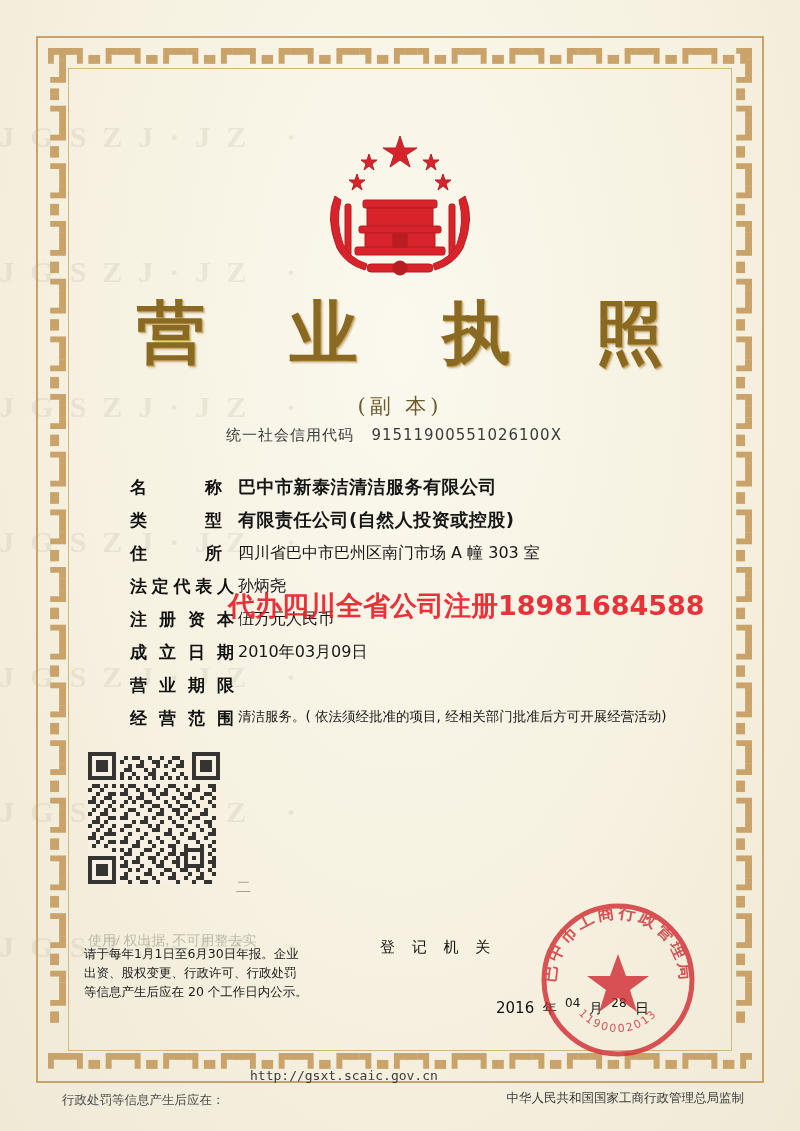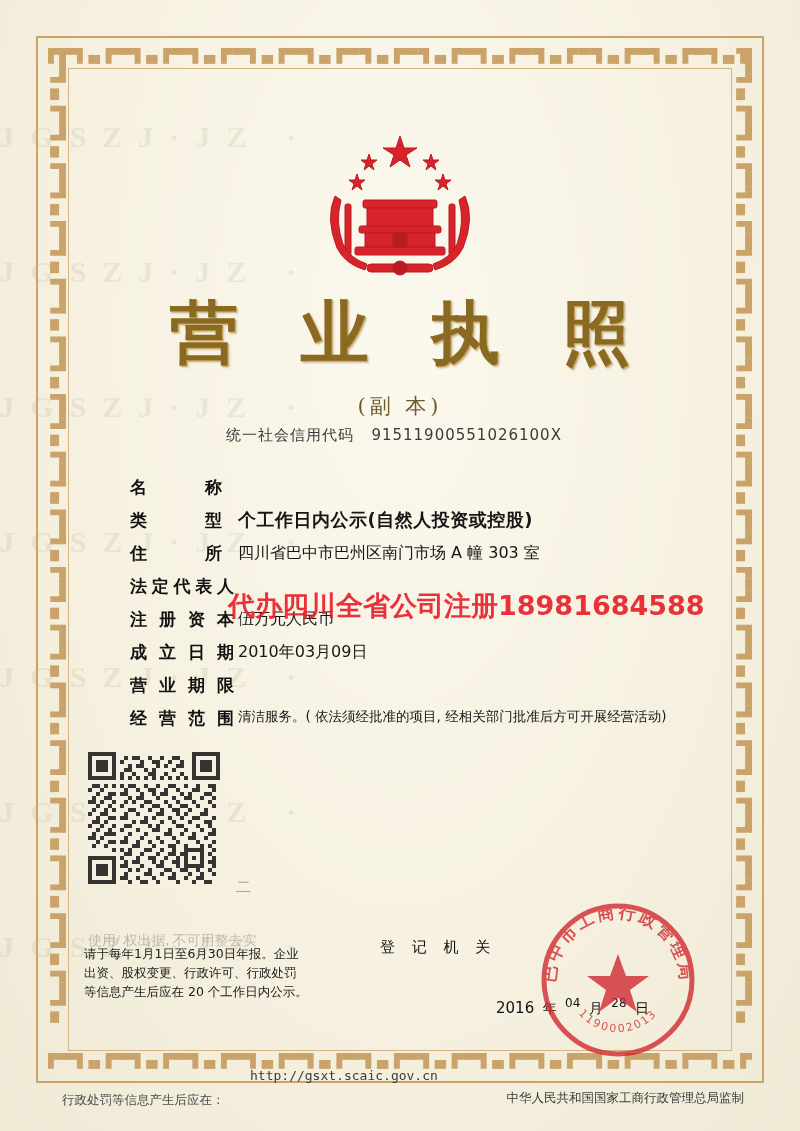--- a/index.html
+++ b/index.html
@@ -59,21 +59,21 @@
   .emblem{
     position:absolute;left:50%;top:118px;transform:translateX(-50%);
     width:190px;height:170px;
   }
   .emblem svg{display:block;}
 
   
   .title{
     position:absolute;left:0;right:0;top:288px;
     text-align:center;
-    font-family:Liberation Sans, sans-serif;
+    font-family:Liberation Mono, monospace;
     font-weight:bold;
     font-size:68px;
     letter-spacing:22px;
     text-indent:22px;
     color:#8a6a22;
     text-shadow:1px 1px 0 #c9a456, 2px 2px 2px rgba(120,90,30,.35);
   }
   .subtitle{
     position:absolute;left:0;right:0;top:392px;
     text-align:center;
@@ -254,49 +254,51 @@
   </div>
 
   <div class="fields">
     <div class="field-row">
       <div class="field-label">
           <span class="label-spread-2">
             <span>名</span>
             <span>称</span>
           </span>
         </div>
+      <div class="field-value big">巴中市新泰洁清洁服务有限公司</div>
     </div>
     <div class="field-row">
       <div class="field-label">
           <span class="label-spread-2">
             <span>类</span>
             <span>型</span>
           </span>
         </div>
-      <div class="field-value big">个工作日内公示(自然人投资或控股)</div>
+      <div class="field-value big">有限责任公司(自然人投资或控股)</div>
     </div>
     <div class="field-row">
       <div class="field-label">
           <span class="label-spread-2">
             <span>住</span>
             <span>所</span>
           </span>
         </div>
       <div class="field-value">四川省巴中市巴州区南门市场 A 幢 303 室</div>
     </div>
     <div class="field-row">
       <div class="field-label">
           <span class="label-spread-4" style="width:104px">
             <span>法</span>
             <span>定</span>
             <span>代</span>
             <span>表</span>
             <span>人</span>
           </span>
         </div>
+      <div class="field-value">孙炳尧</div>
     </div>
     <div class="field-row">
       <div class="field-label">
           <span class="label-spread-4">
             <span>注</span>
             <span>册</span>
             <span>资</span>
             <span>本</span>
           </span>
         </div>

